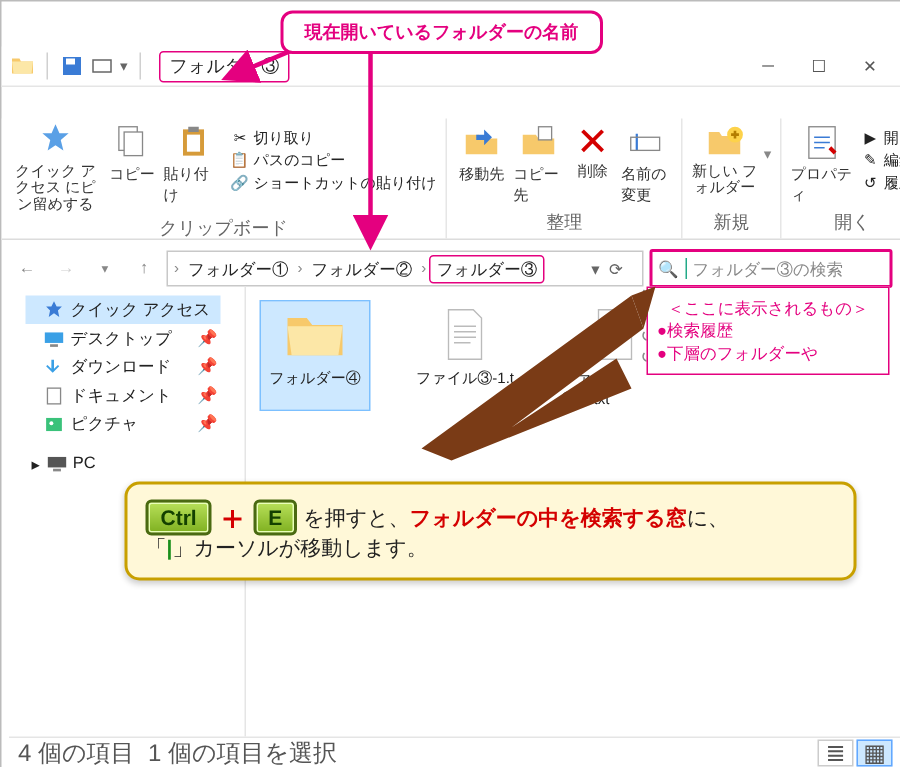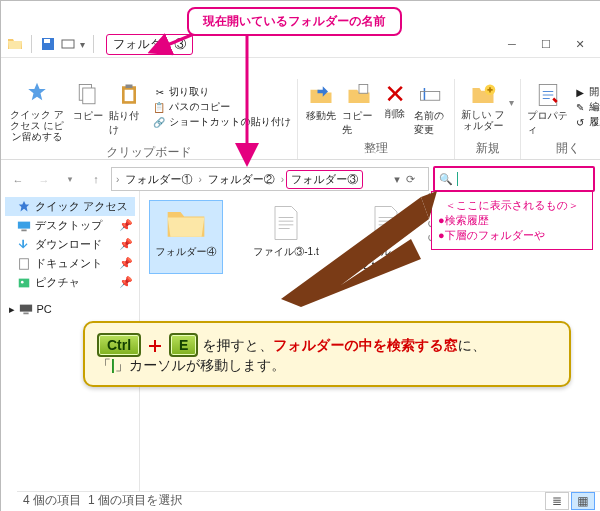--- a/index.html
+++ b/index.html
@@ -38,21 +38,21 @@
 .addrbar .crumb{padding:1px 4px}
 .addrbar .crumb.active{border:1.5px solid #e4007f;border-radius:3px}
 .addrbar .chev{color:#888;font-size:10px}
 .searchbox{width:150px;height:22px;border:2px solid #e4007f;border-radius:2px;display:flex;align-items:center;padding:0 4px;gap:4px;color:#888}
 .searchbox .cursor{width:1px;height:14px;background:#2a8;display:inline-block}
 .addr-refresh{width:18px;color:#666}
 .addr-dd{width:14px;color:#666;text-align:center}
 
 
 .main{position:relative;height:300px;display:flex}
-.nav{width:130px;border-right:1px solid #e5e5e5;padding:6px 4px;font-size:11px}
+.nav{width:130px;border-right:1px solid #e5e5e5;padding:6px 16px;font-size:11px}
 .nav-item{display:flex;align-items:center;gap:4px;padding:2px 2px 2px 12px}
 .nav-item.sel{background:#cde8ff}
 .nav-item svg{width:14px;height:14px}
 .content{flex:1;position:relative;padding:10px 10px}
 .items{display:flex;gap:28px}
 .it{display:flex;flex-direction:column;align-items:center;width:72px;font-size:10px}
 .it.sel{background:#cde8ff;outline:1px solid #7cc0ff}
 .it svg{width:44px;height:44px}
 .history{position:absolute;right:164px;top:-2px;color:#888;font-size:12px;display:flex;flex-direction:column;gap:2px}
 
@@ -64,21 +64,21 @@
 .callout{position:absolute;z-index:40}
 .callout-top{left:186px;top:6px;background:#fff;border:2px solid #e4007f;border-radius:8px;padding:4px 14px;color:#e4007f;font-weight:bold;font-size:12px}
 .arrow-svg{position:absolute;z-index:30}
 .keybox{position:absolute;left:82px;top:320px;width:460px;background:#fff8d8;border:2px solid #c8a000;border-radius:10px;padding:10px 12px;font-size:14px;z-index:30;box-shadow:0 2px 4px rgba(0,0,0,.2)}
 .key{display:inline-block;background:linear-gradient(#b8e05a,#7fb020);border:2px solid #4a6a12;border-radius:4px;padding:2px 8px;font-weight:bold;color:#134000;box-shadow:inset 0 0 0 1px #e8ffb8}
 .plus{display:inline-block;width:16px;height:16px;vertical-align:middle;margin:0 2px}
 .kb-red{color:#d40000;font-weight:bold}
 .kb-grn{color:#1a8f1a;font-weight:bold}
 
 
-.status{position:absolute;left:16px;right:0;bottom:0;height:20px;border-top:1px solid #e5e5e5;display:flex;font-size:12px;color:#555;padding:0 6px}
+.status{position:absolute;left:5px;right:0;bottom:0;height:20px;border-top:1px solid #e5e5e5;display:flex;align-items:center;font-size:16px;color:#555;padding:0 6px}
 .status .view{margin-left:auto;display:flex;gap:2px}
 .status .vbtn{width:22px;height:16px;border:1px solid #ccc;display:flex;align-items:center;justify-content:center}
 .status .vbtn.active{background:#cde8ff;border-color:#62a8ff}
 
 
 .wedge{position:absolute;z-index:28}
 </style>
 </head>
 <body>
 <div class="wrap">
@@ -263,20 +263,21 @@
     <span class="chev">›</span>
     <span class="crumb">フォルダー②</span>
     <span class="chev">›</span>
     <span class="crumb active">フォルダー③</span>
     <span style="margin-left:auto" class="addr-dd">▾</span>
     <span class="addr-refresh">⟳</span>
   </div>
   <div class="searchbox">
     <span>🔍</span>
     <span class="cursor"></span>
+    <span>フォルダー③の検索</span>
   </div>
 </div>
 
 <div class="main" style="position:absolute;left:0;right:0;top:190px">
   <div class="nav">
     <div class="nav-item sel">
           <svg viewBox="0 0 16 16">
             <path fill="#3a7bd5" d="M8 1l2 4h4l-3 3 1 5-4-3-4 3 1-5-3-3h4z"></path>
           </svg>
           <span>クイック アクセス</span>

